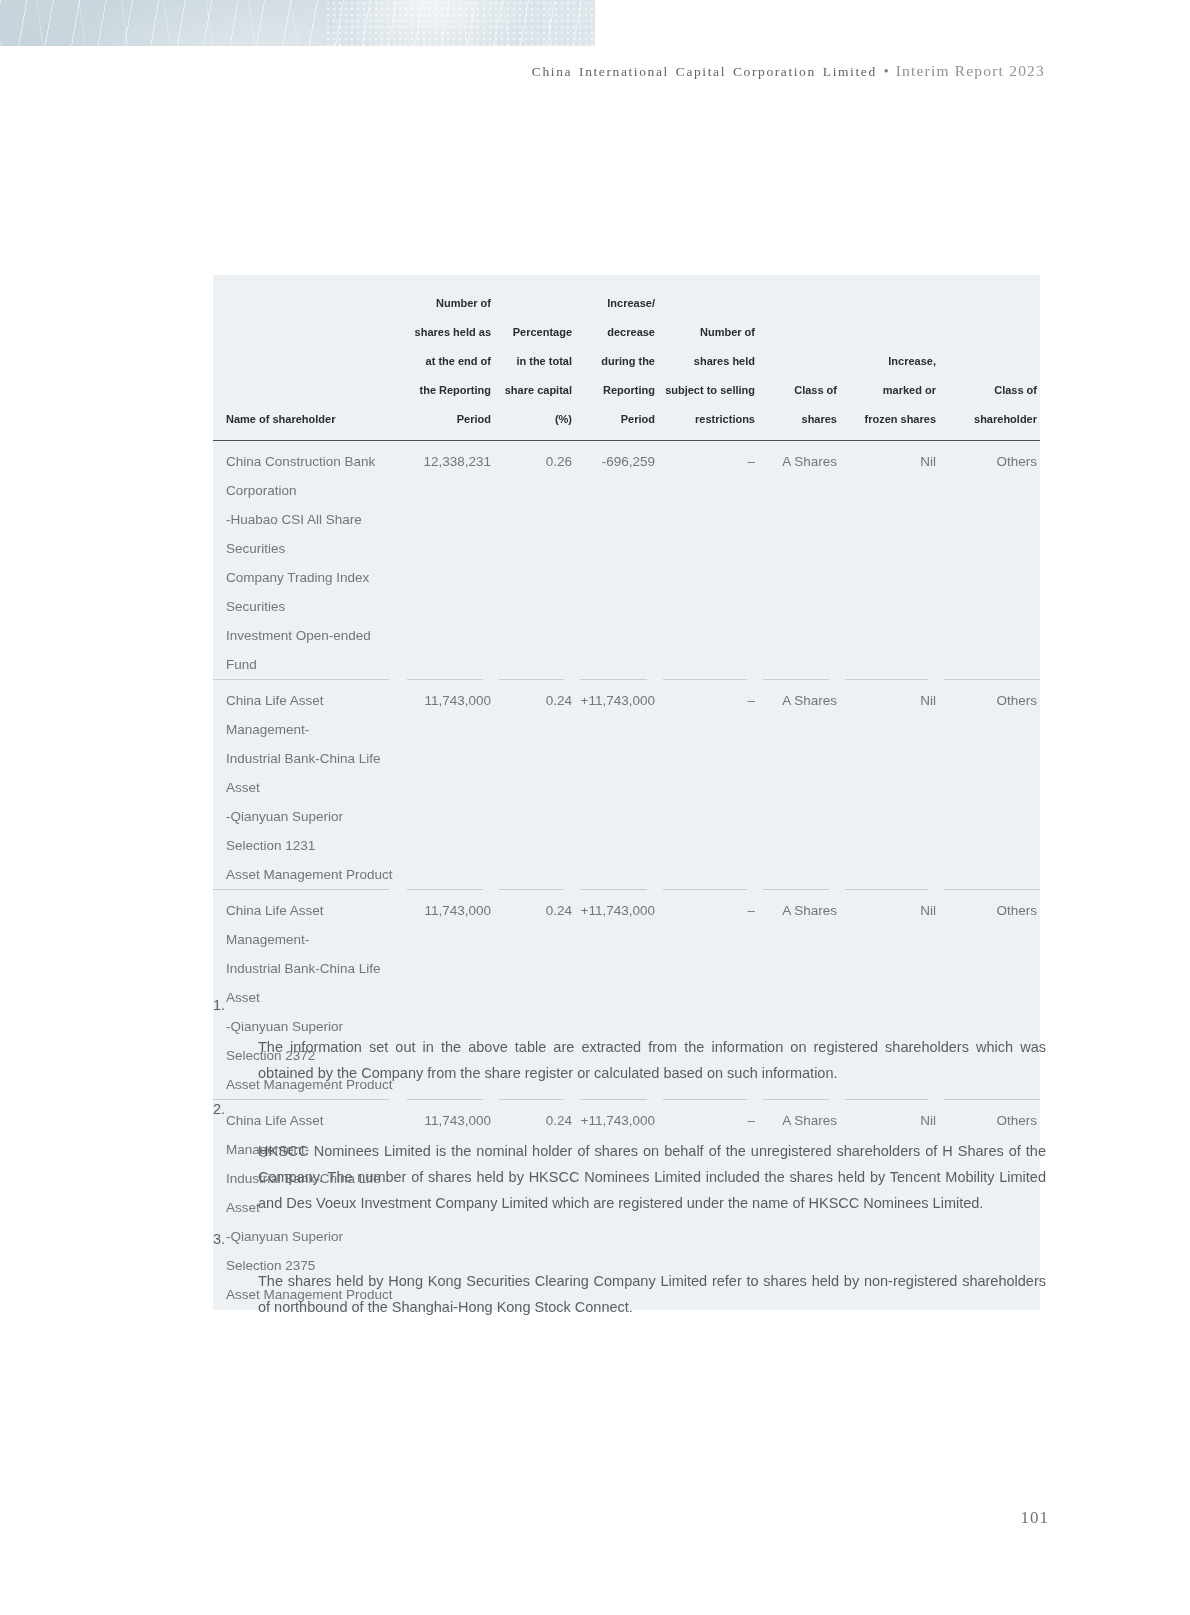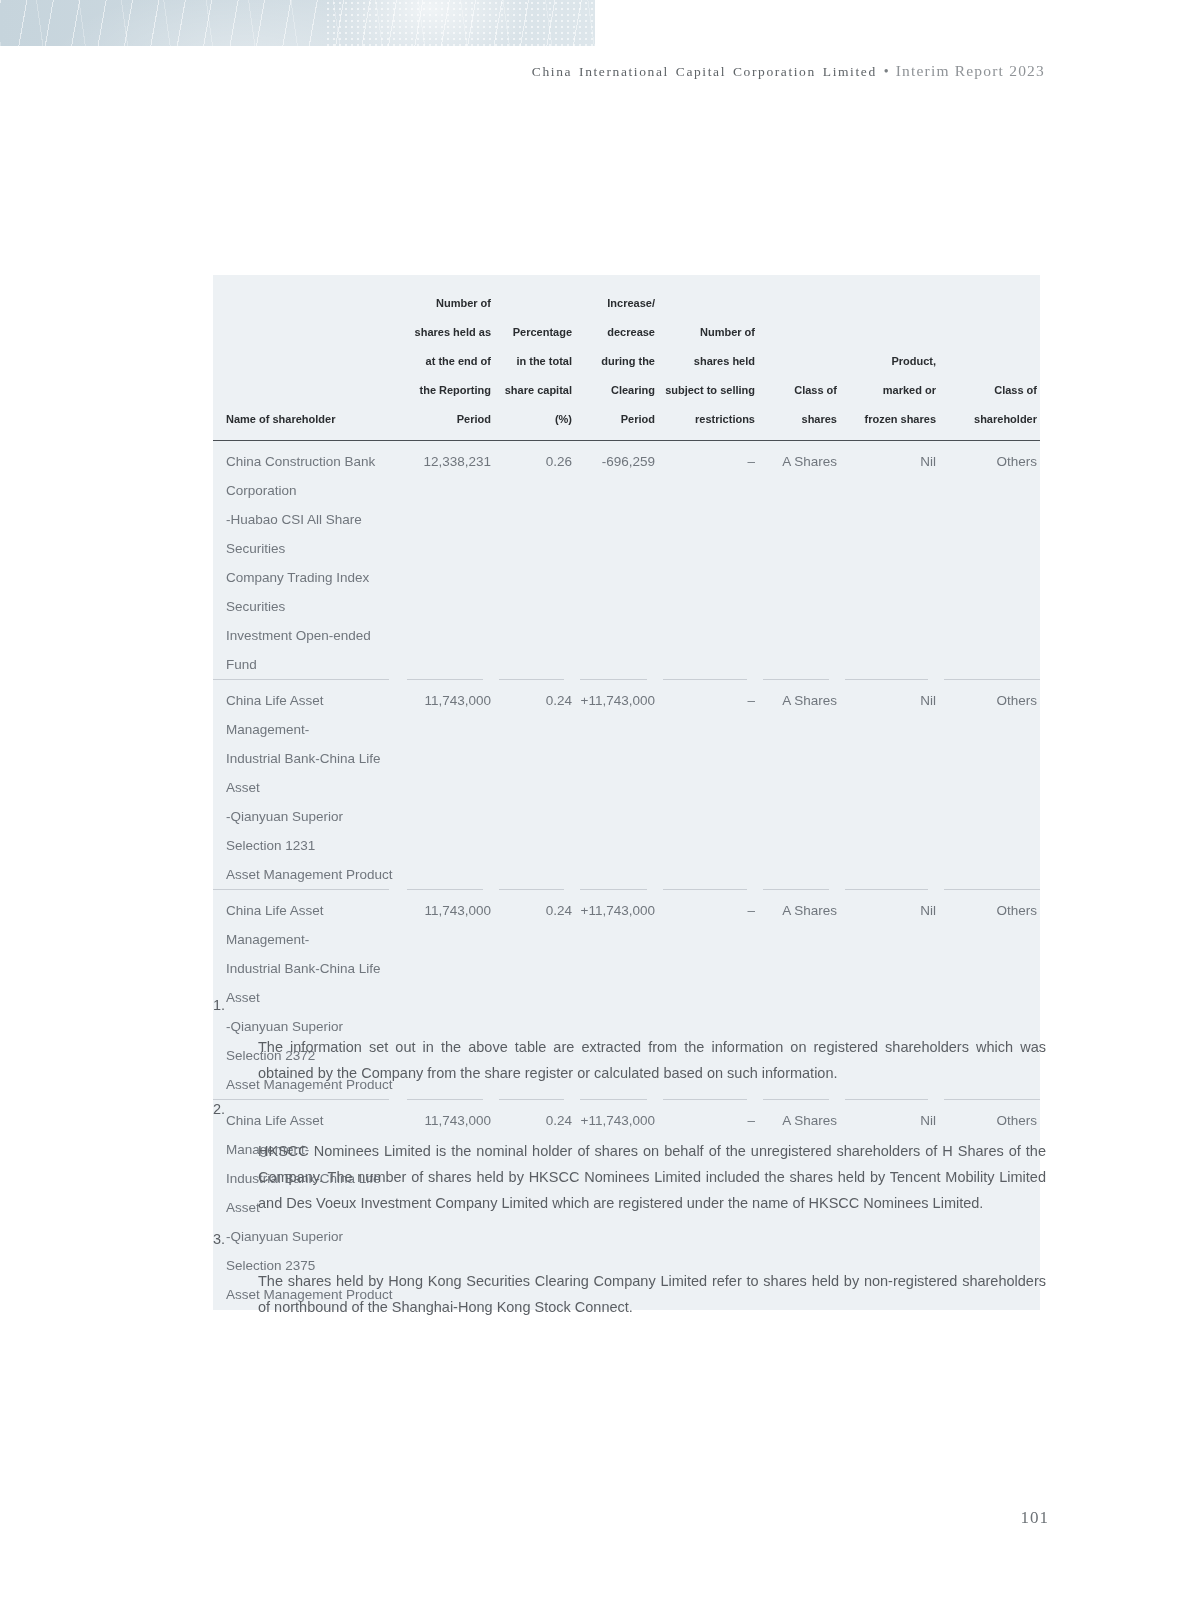--- a/index.html
+++ b/index.html
@@ -154,35 +154,35 @@
         <th>
             <div class="line">Percentage</div>
             <div class="line">in the total</div>
             <div class="line">share capital</div>
             <div class="line">(%)</div>
           </th>
         <th>
             <div class="line">Increase/</div>
             <div class="line">decrease</div>
             <div class="line">during the</div>
-            <div class="line">Clearing</div>
+            <div class="line">Reporting</div>
             <div class="line">Period</div>
           </th>
         <th>
             <div class="line">Number of</div>
             <div class="line">shares held</div>
             <div class="line">subject to selling</div>
             <div class="line">restrictions</div>
           </th>
         <th>
             <div class="line">Class of</div>
             <div class="line">shares</div>
           </th>
         <th>
-            <div class="line">Product,</div>
+            <div class="line">Increase,</div>
             <div class="line">marked or</div>
             <div class="line">frozen shares</div>
           </th>
         <th>
             <div class="line">Class of</div>
             <div class="line">shareholder</div>
           </th>
       </tr>
     </thead>
     <tbody>

